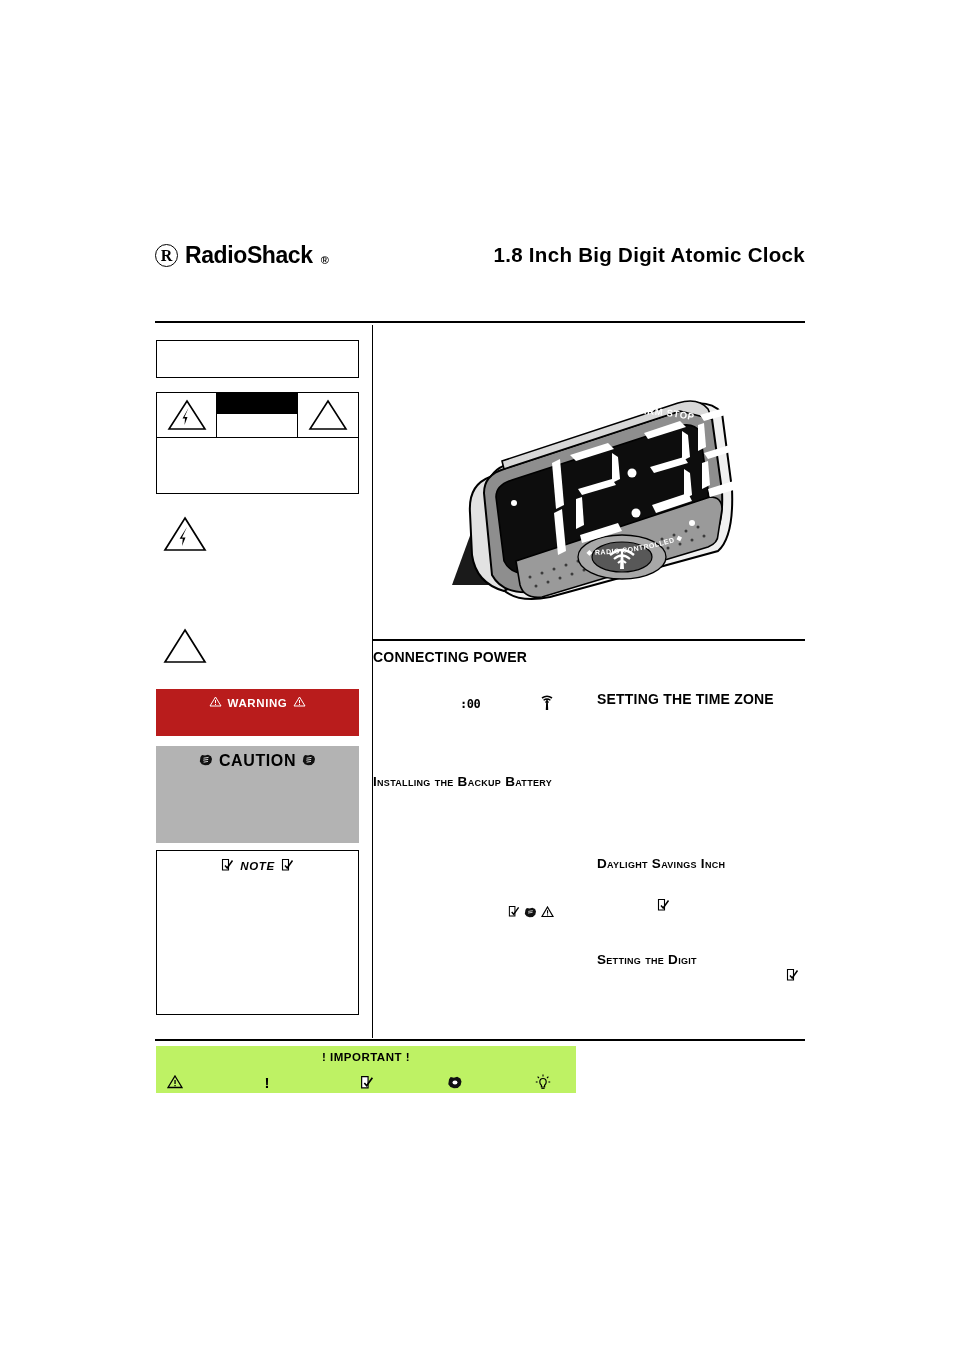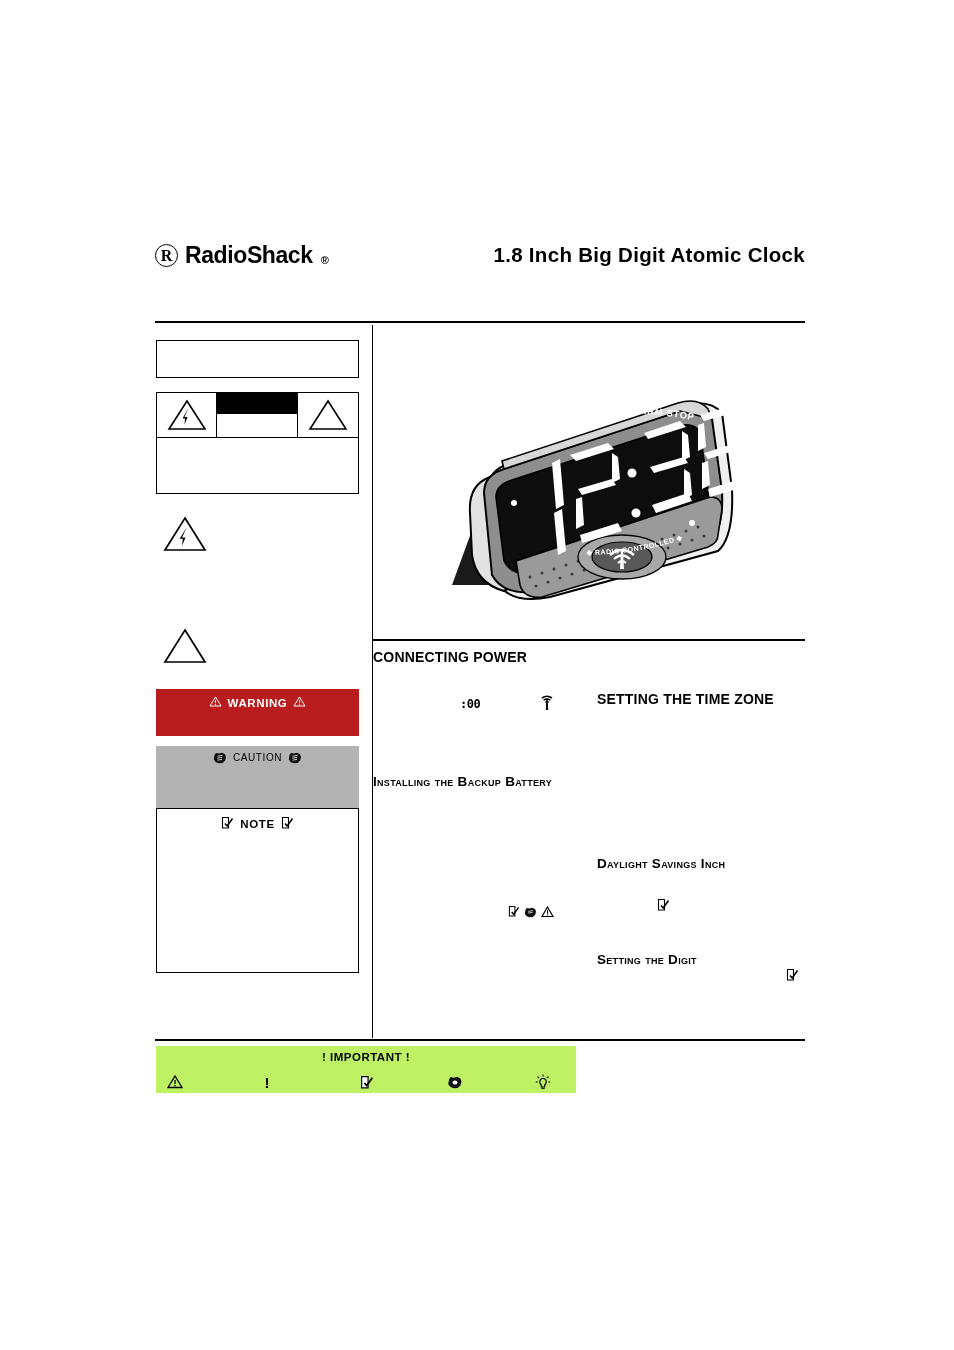--- a/index.html
+++ b/index.html
@@ -187,32 +187,34 @@
     background: #b3b3b3;
     color: #000000;
     display: flex;
     align-items: flex-start;
     justify-content: center;
     padding-top: 6px;
     box-sizing: border-box;
   }
   #banner-caution .banner-inner {
     display: flex;
+    align-items: center;
     gap: 6px;
-    font-size: 10px;
-    font-weight: normal;
+    font-size: 16px;
+    font-weight: bold;
     letter-spacing: 0.6px;
   }
 
   
   #box-note {
     left: 156px;
-    top: 808px;
+    top: 850px;
     width: 203px;
     height: 165px;
+    font-style: italic;
   }
   #box-note .banner-inner {
     position: absolute;
     left: 0; right: 0;
     top: 7px;
     display: flex;
     align-items: center;
     justify-content: center;
     gap: 6px;
     font-size: 11.5px;

